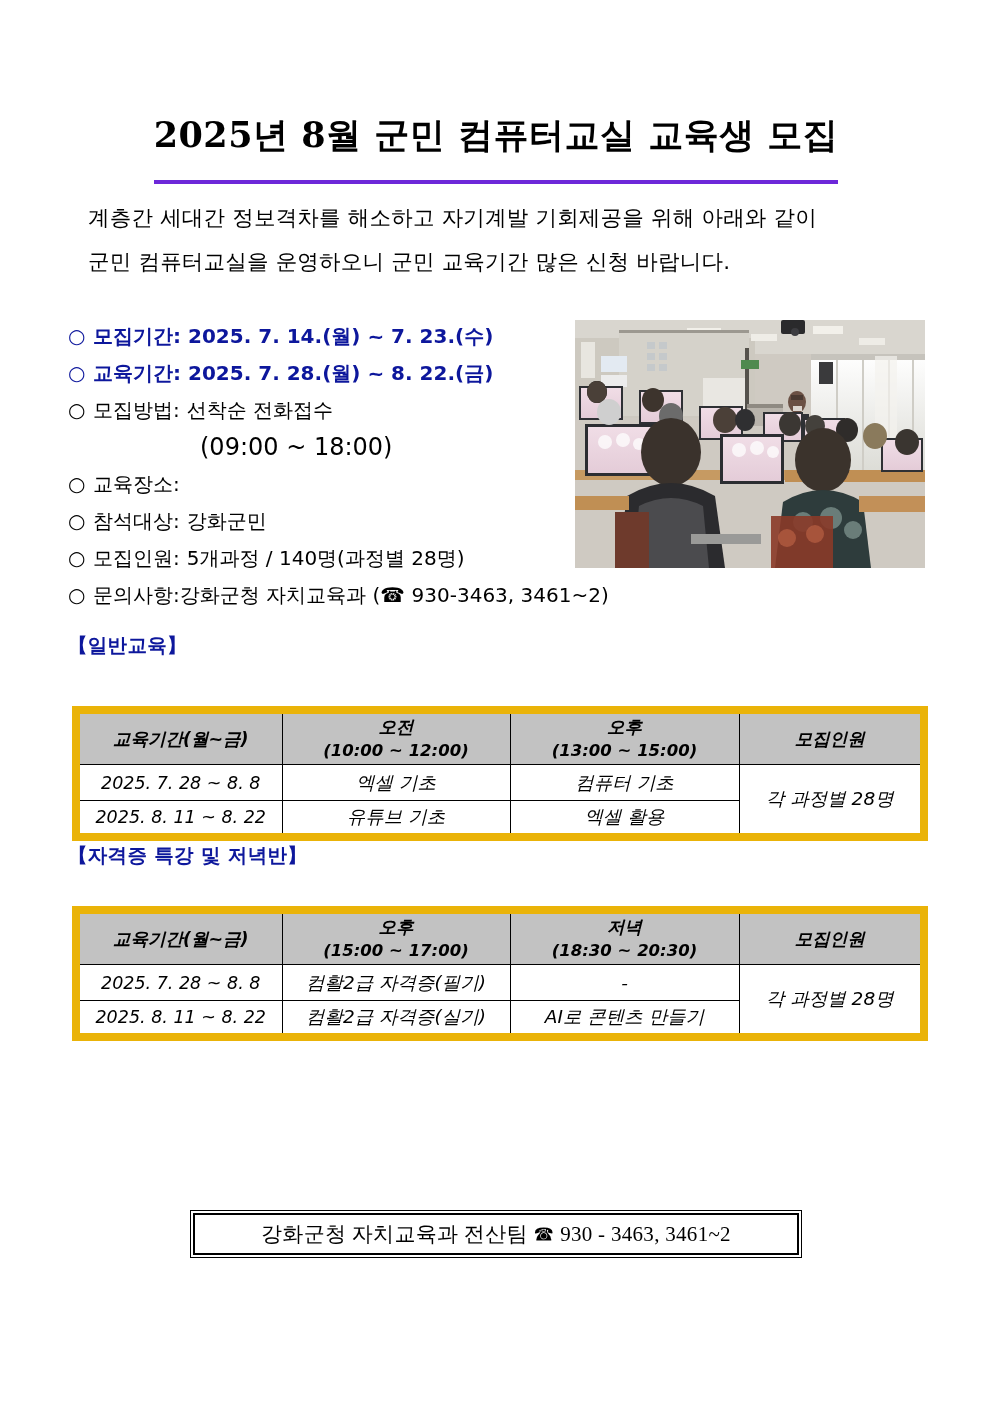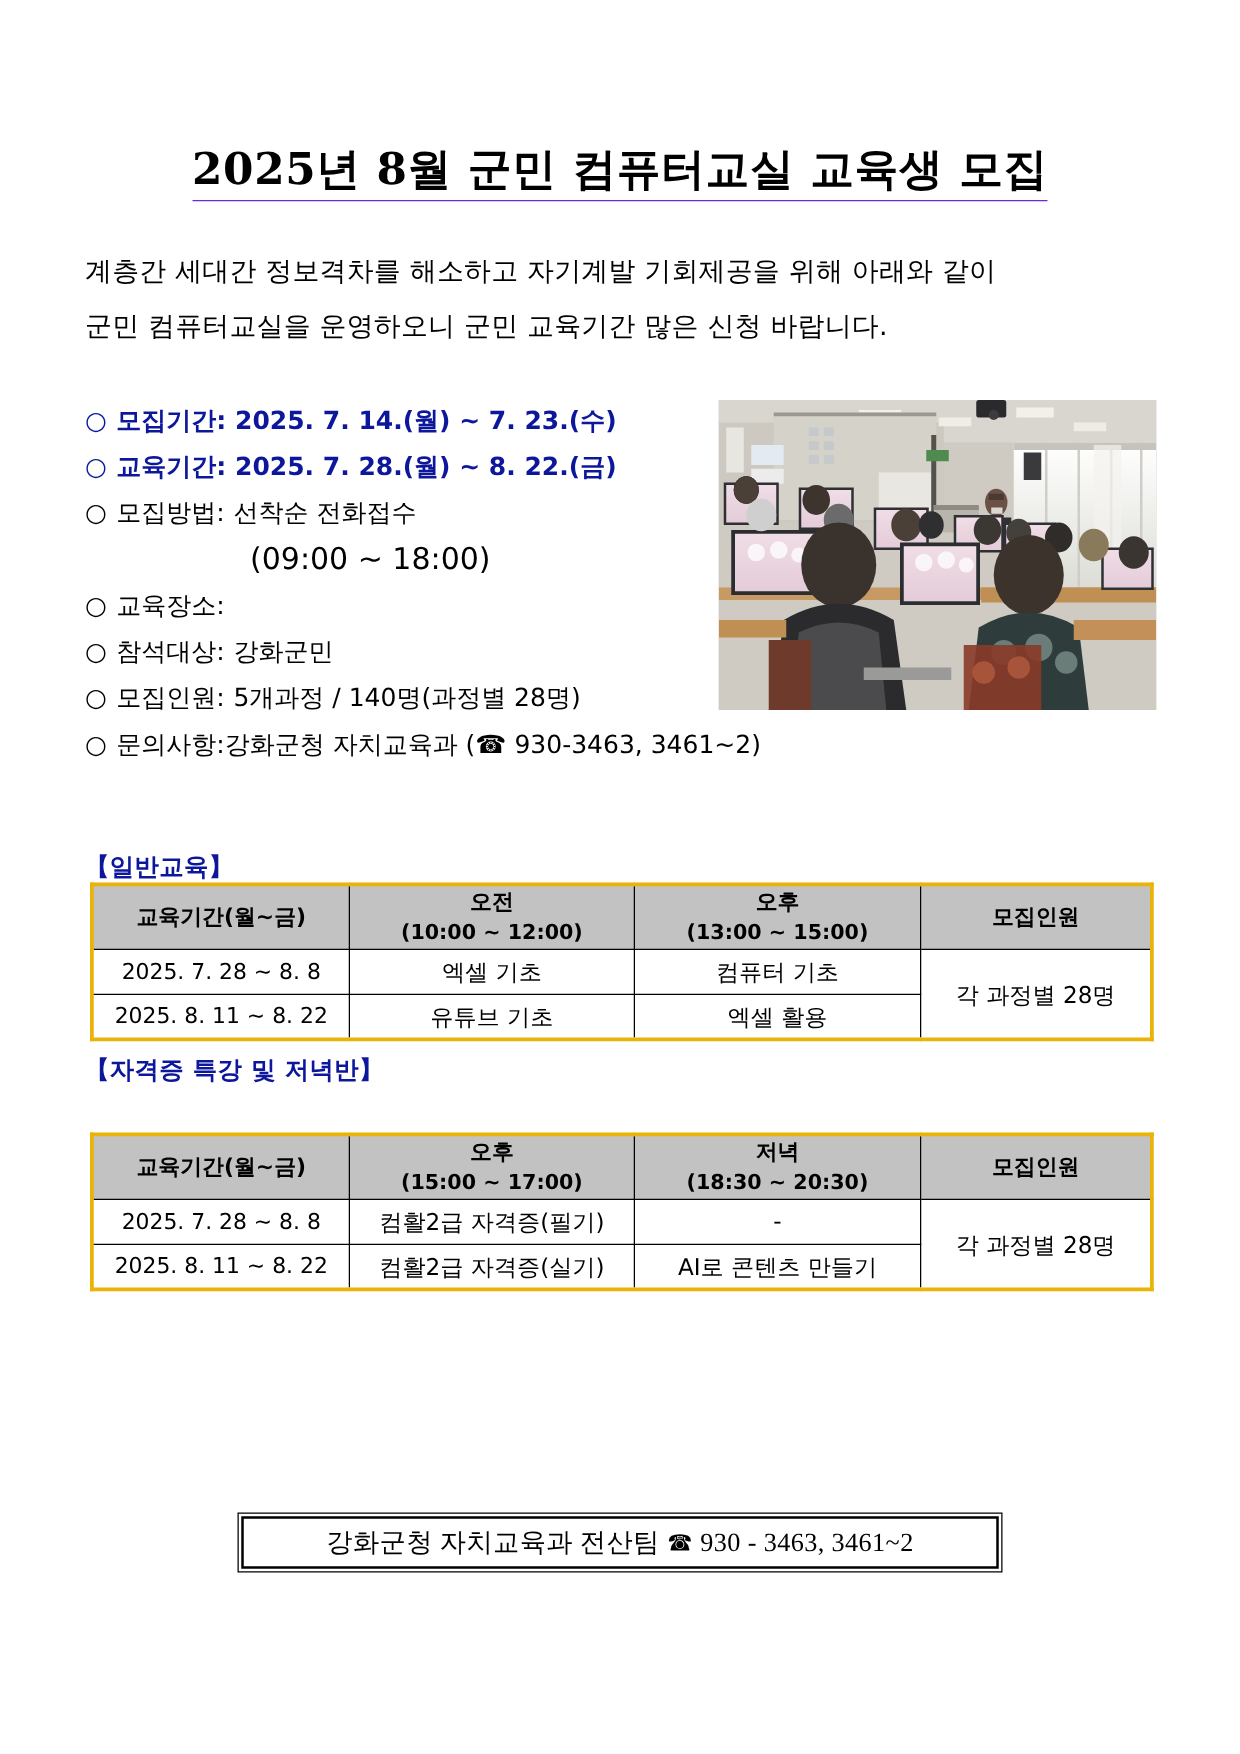--- a/index.html
+++ b/index.html
@@ -22,36 +22,36 @@
     left: 0; top: 112px;
     width: 992px;
     text-align: center;
     font-size: 35px;
     font-weight: 700;
     letter-spacing: 0.5px;
     color: #000;
     font-family: "DejaVu Serif", "Liberation Serif", serif;
   }
   .doc-title span.u {
-    border-bottom: 1px solid #6d28d9;
-    padding-bottom: 1px;
+    border-bottom: 4px solid #6d28d9;
+    padding-bottom: 21px;
     display: inline-block;
   }
 
   
   .intro {
     position: absolute;
     left: 68px; top: 196px;
     width: 830px;
     font-size: 21.5px;
     line-height: 44px;
     color: #000;
     letter-spacing: 0.2px;
   }
-  .intro div { white-space: nowrap; }
+  .intro div { white-space: nowrap; margin-left: 20px; }
 
   
   .bullets {
     position: absolute;
     left: 68px; top: 318px;
     width: 520px;
   }
   .bullet-row {
     display: flex;
     align-items: flex-start;
@@ -80,29 +80,30 @@
   .photo svg { display: block; }
 
   
   .sec-heading {
     position: absolute;
     font-size: 19.5px;
     font-weight: 700;
     color: #0D179C;
     letter-spacing: 0.3px;
   }
-  #sec-heading-1 { left: 68px; top: 680px; }
+  #sec-heading-1 { left: 68px; top: 632px; }
   #sec-heading-2 { left: 68px; top: 842px; }
 
   
   table.sched {
     position: absolute;
     border-collapse: collapse;
     table-layout: fixed;
-    border: 3px solid #eab308;
+    border: 8px solid #eab308;
+    font-style: italic;
   }
   #table-general { left: 72px; top: 706px; width: 848px; }
   #table-cert    { left: 72px; top: 906px; width: 848px; }
 
   table.sched col.c1 { width: 206px; }
   table.sched col.c2 { width: 228px; }
   table.sched col.c3 { width: 229px; }
   table.sched col.c4 { width: 185px; }
 
   table.sched th, table.sched td {

